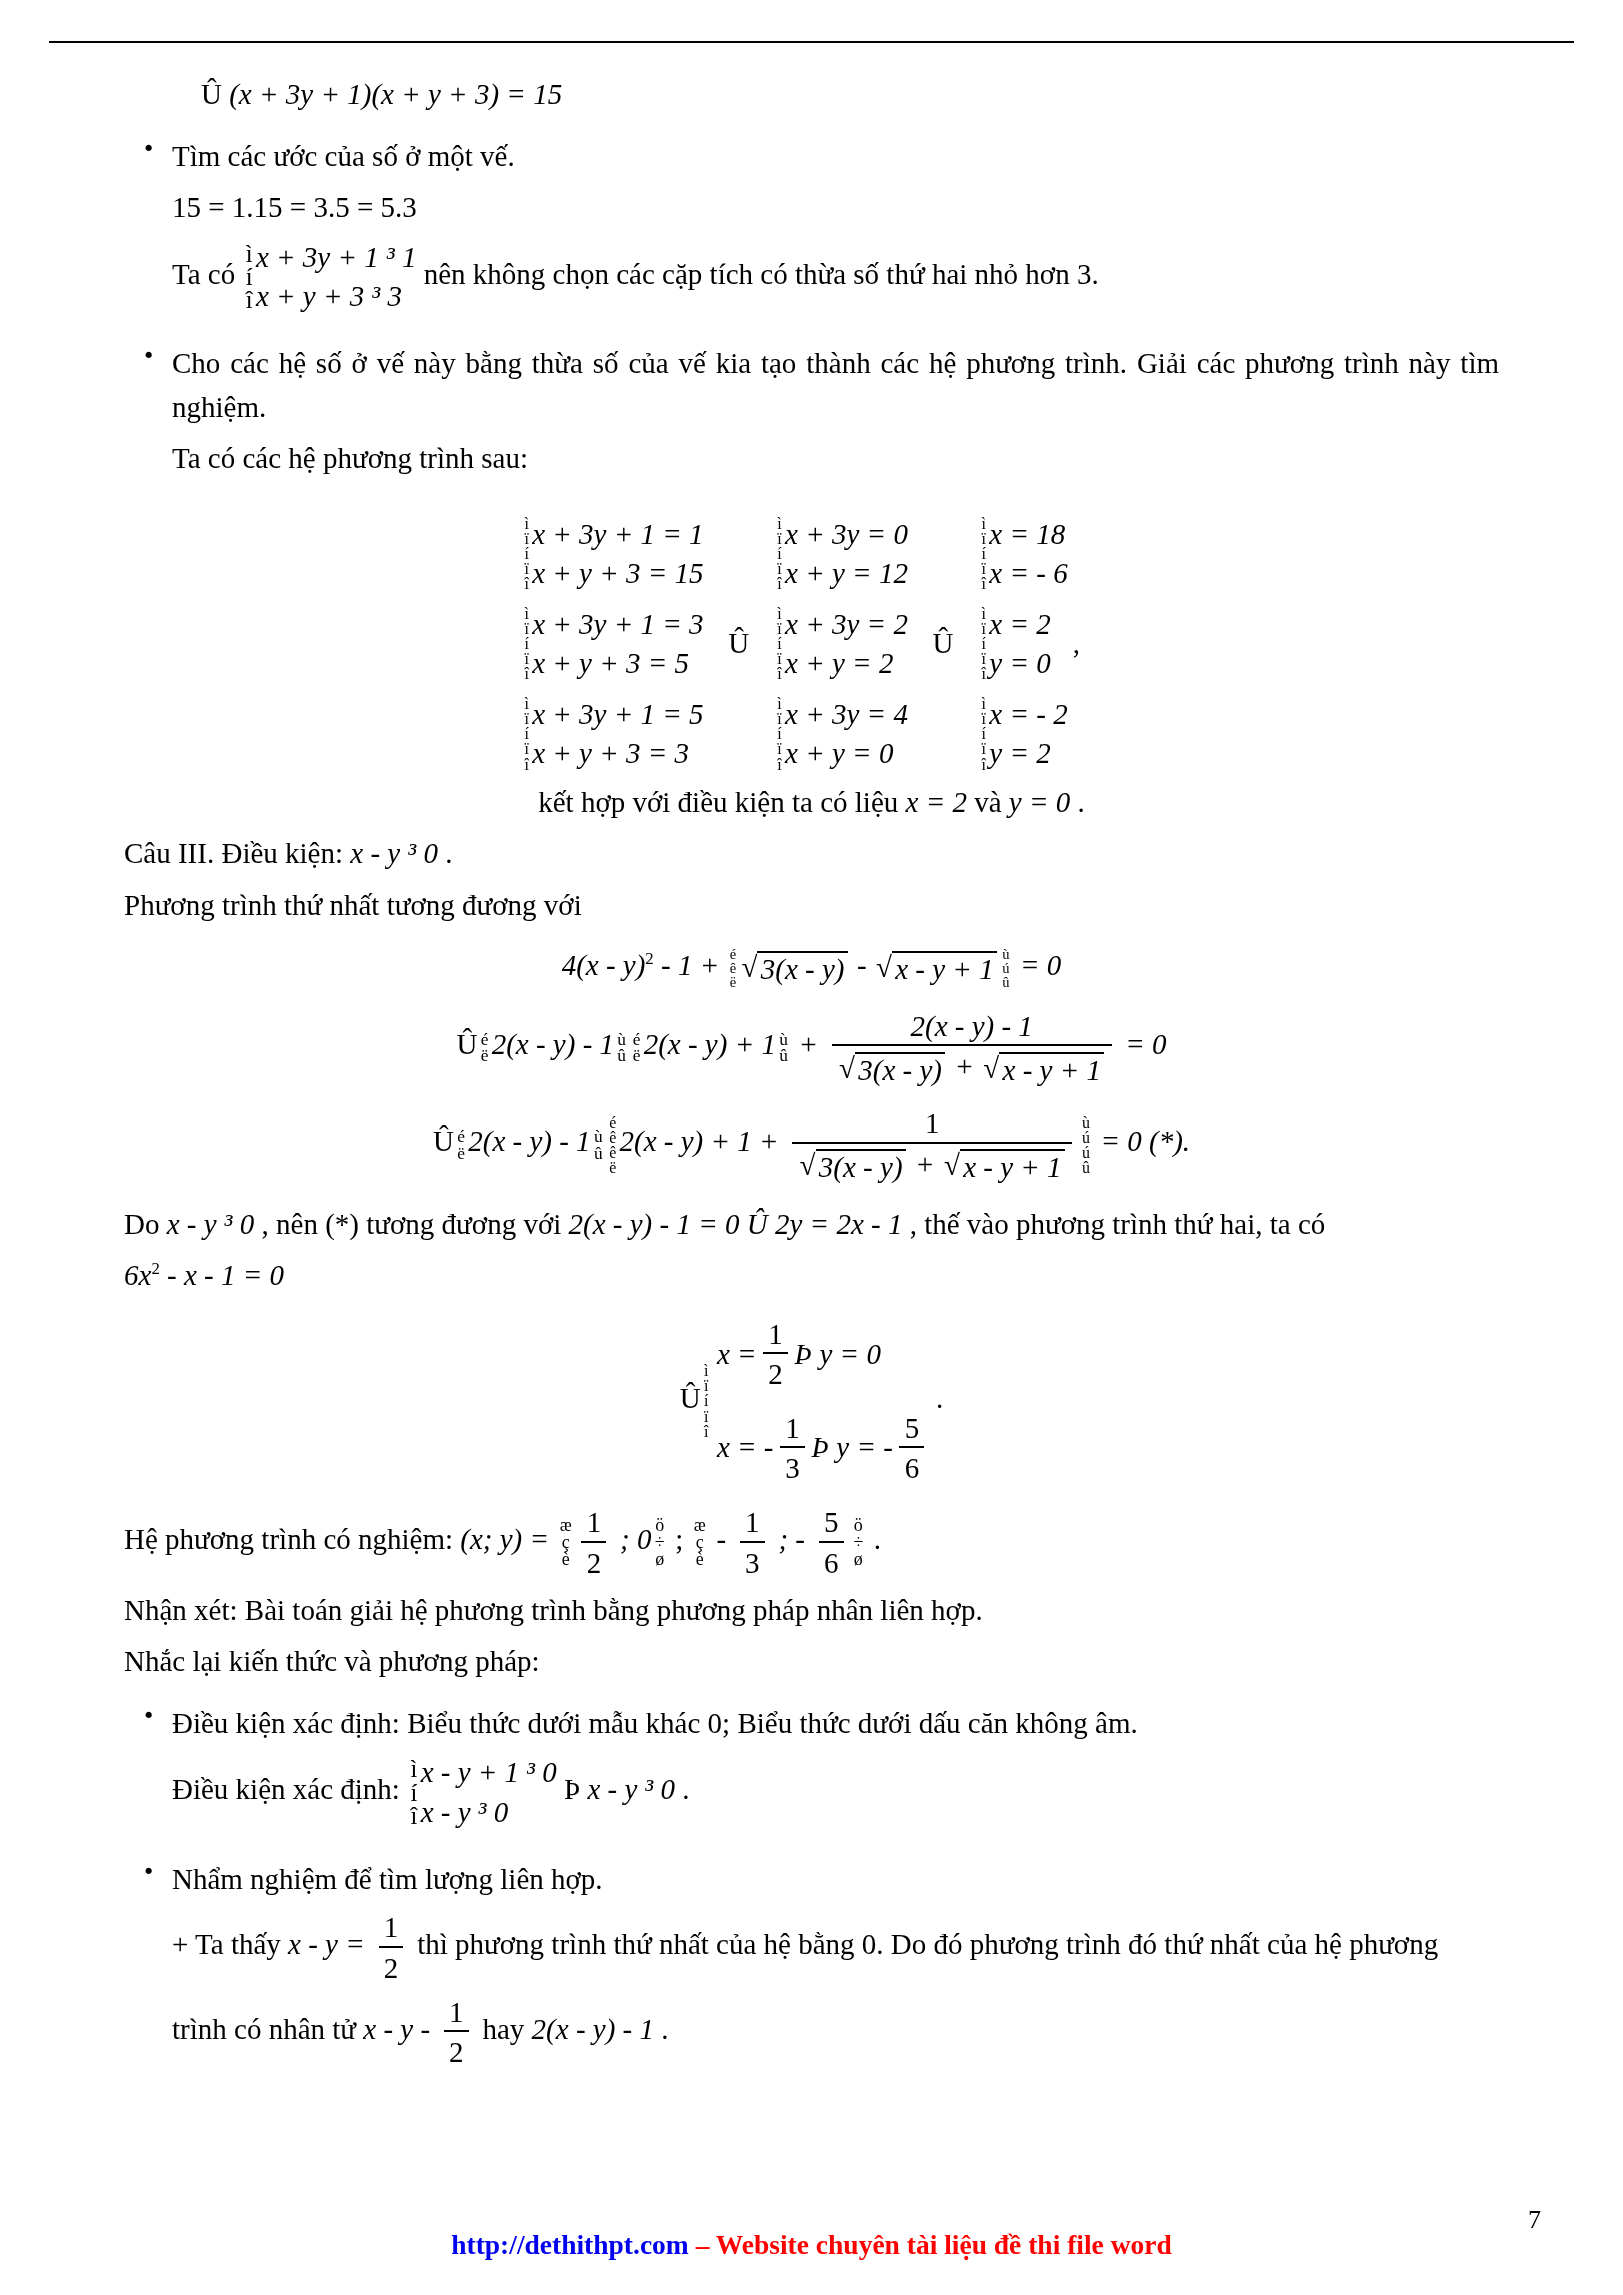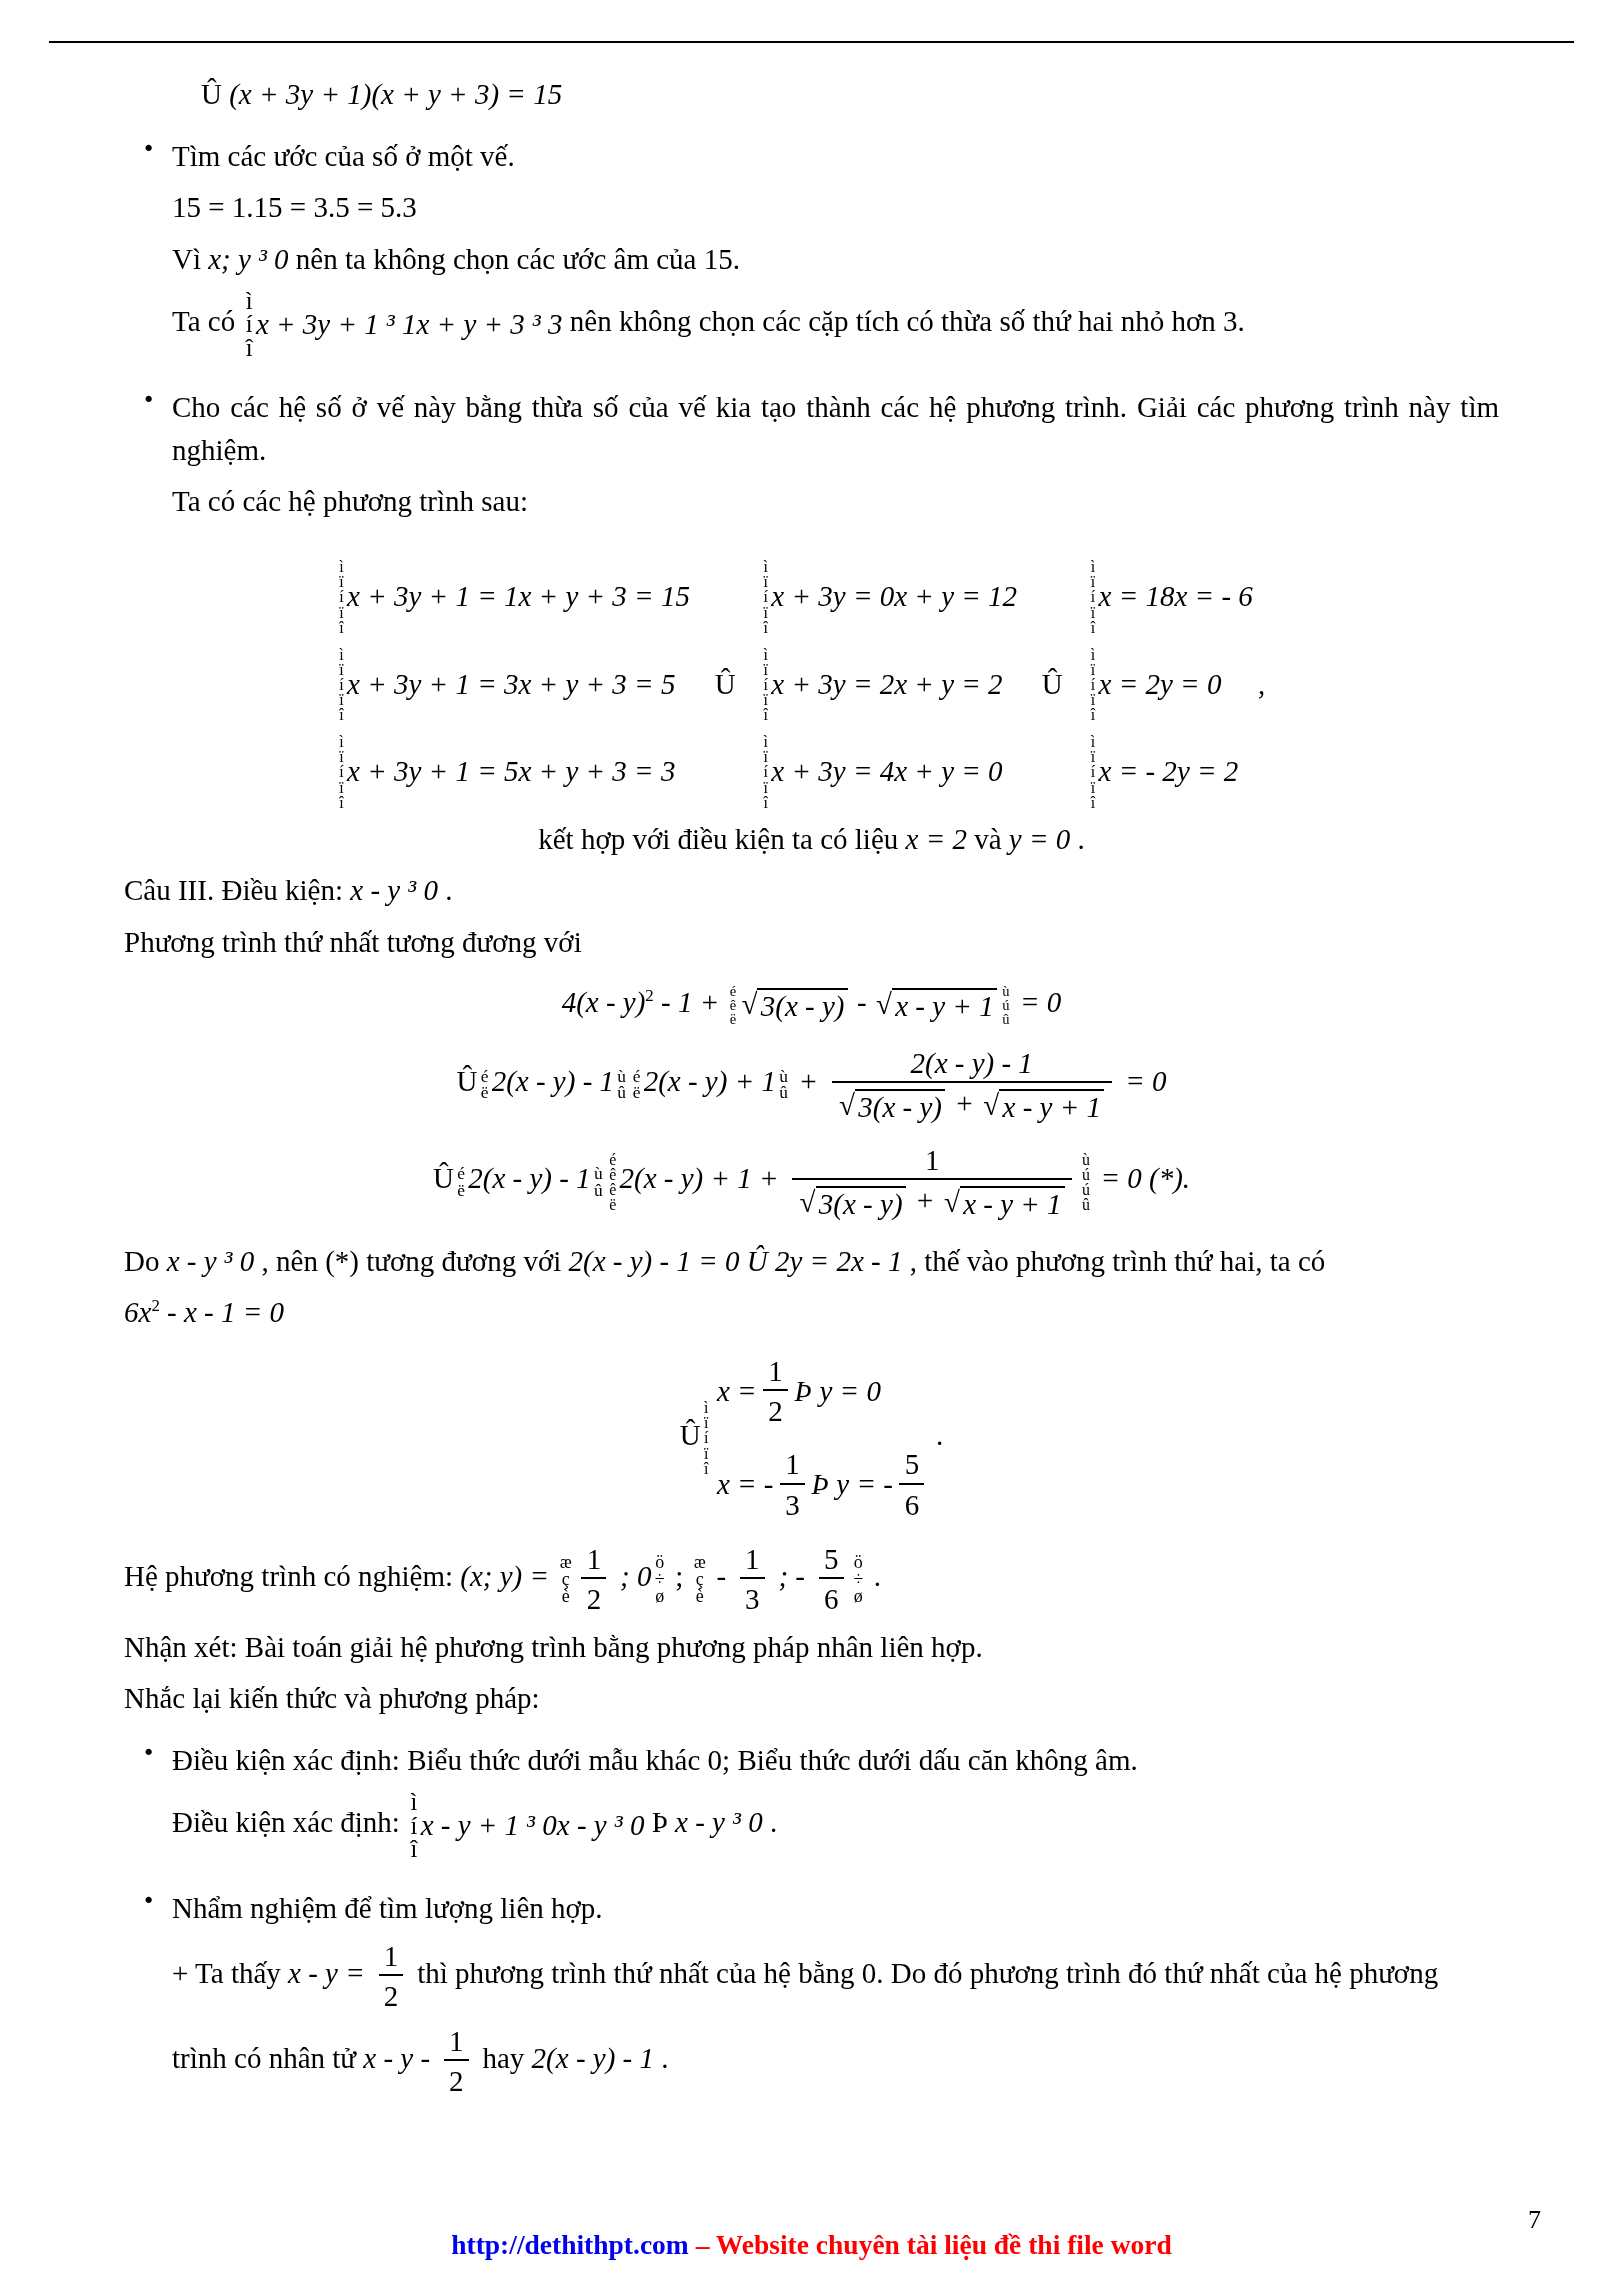--- a/index.html
+++ b/index.html
@@ -20,21 +20,21 @@
   .bullet-body{flex:1;min-width:0}
   .glyphcol{display:inline-block;white-space:pre;font-style:normal;text-align:center;
             vertical-align:middle;line-height:.95;margin:0 3.3px}
   .gi{font-size:.85em}
   .g2{font-size:.6em}
   .g3{font-size:.5em}
   .g4{font-size:.55em}
   .g5{font-size:.55em}
   .gp{font-size:.62em}
   .inline-sys{display:inline-flex;align-items:center;vertical-align:middle}
-  .syscol{display:inline-flex;flex-direction:row;align-items:flex-start}
+  .syscol{display:inline-flex;flex-direction:column;align-items:flex-start}
   .syscol .math{line-height:1.35}
   .disp{text-align:center;margin:18.3px 0;line-height:1.4}
   .frac{display:inline-flex;flex-direction:column;align-items:center;vertical-align:middle;margin:0 6.5px}
   .fnum{display:block;text-align:center;padding:0 5.2px;line-height:1.25}
   .fden{display:block;text-align:center;border-top:2px solid #000;padding:2px 5.2px 0;line-height:1.25}
   .sqrt{display:inline-flex;align-items:flex-start;vertical-align:middle;margin:0 2px}
   .rsign{font-style:normal;line-height:1.15}
   .rbar{border-top:2px solid #000;padding:0 3.3px;line-height:1.15}
   .casecol{display:inline-flex;flex-direction:column;align-items:flex-start;row-gap:17px;
            vertical-align:middle;margin:0 5.2px}
@@ -56,21 +56,20 @@
 <div class="page">
   <div class="top-rule"></div>
 
   <div class="para intro"><span class="sym">Û</span><span class="math"> (x + 3y + 1)(x + y + 3) = 15</span></div>
 
   <div class="bullet-item">
     <span class="bullet-marker">•</span>
     <div class="bullet-body">
       <div class="para">Tìm các ước của số ở một vế.</div>
       <div class="para">15 = 1.15 = 3.5 = 5.3</div>
-      <div class="para"><span>Vì </span><span class="math">x; y ³ 0</span><span> nên ta không chọn các ước âm của 15.</span></div>
       <div class="para"><span>Ta có </span><span class="inline-sys">
             <span class="glyphcol gi">ì
 í
 î</span>
             <span class="syscol">
               <span class="math">x + 3y + 1 ³ 1</span>
               <span class="math">x + y + 3 ³ 3</span>
             </span>
           </span><span> nên không chọn các cặp tích có thừa số thứ hai nhỏ hơn 3.</span></div>
     </div>

